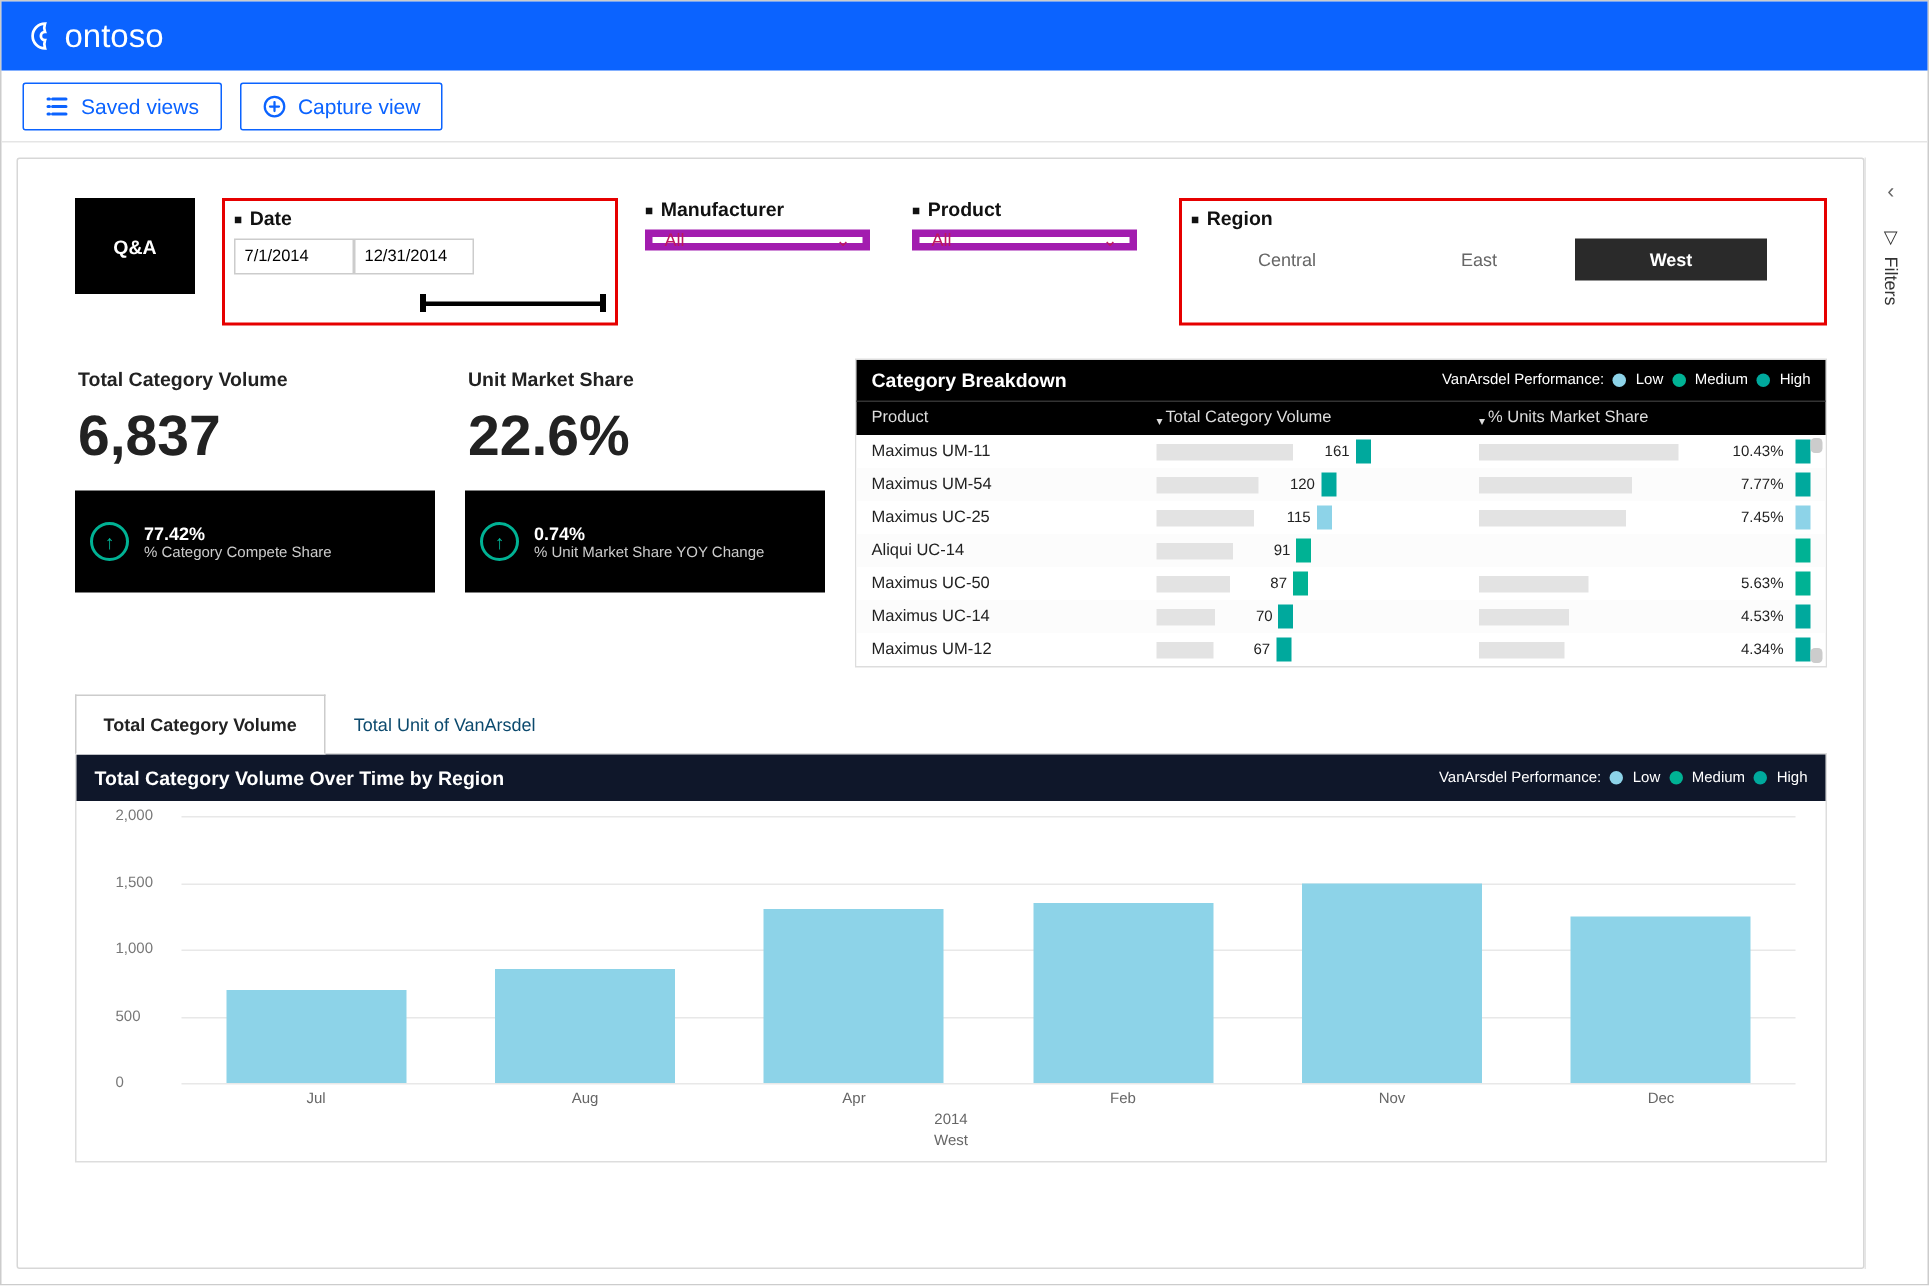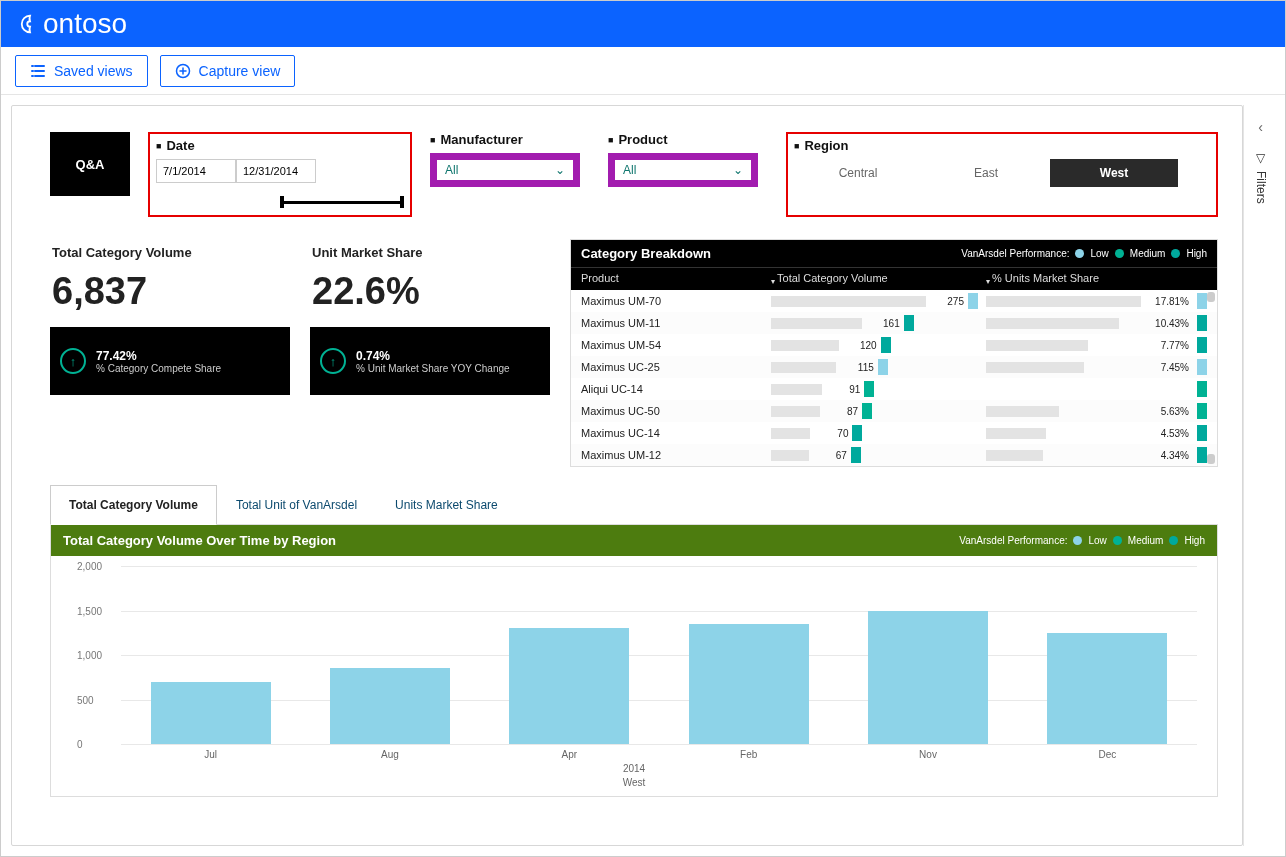--- a/index.html
+++ b/index.html
@@ -1,21 +1,21 @@
 <!DOCTYPE html>
 <html><head>
 <meta charset="utf-8">
 <style>
   * { box-sizing: border-box; margin: 0; padding: 0; font-family: "Segoe UI", Arial, sans-serif; }
   body { background: #fff; color: #222; font-size: 13px; }
   .app { width: 1286px; height: 857px; border: 1px solid #ccc; display: flex; flex-direction: column; position: relative; }
 
   
   .topbar { height: 46px; background: #0b63ff; color: #fff; display: flex; align-items: center; padding: 0 18px; }
-  .brand { font-size: 28px; font-weight: 400; display: flex; align-items: center; gap: 2px; }
+  .brand { font-size: 22px; font-weight: 400; display: flex; align-items: center; gap: 2px; }
   .brand svg { width: 22px; height: 22px; }
 
   
   .toolbar { height: 48px; border-bottom: 1px solid #e5e5e5; display: flex; align-items: center; padding: 0 14px; gap: 12px; }
   .tool-btn { display: flex; align-items: center; gap: 8px; height: 32px; padding: 0 14px; border: 1px solid #0b63ff; color: #0b63ff; background: #fff; font-size: 14px; border-radius: 2px; cursor: pointer; }
   .tool-btn svg { width: 16px; height: 16px; }
 
   
   .body { flex: 1; display: flex; position: relative; padding: 10px 8px 10px 10px; }
   .report { flex: 1; border: 1px solid #d7d7d7; border-radius: 2px; padding: 26px 24px 20px 38px; position: relative; background: #fff; overflow: hidden; }
@@ -31,21 +31,21 @@
   .qna { width: 80px; height: 64px; background: #000; color: #fff; display: flex; align-items: center; justify-content: center; font-weight: 700; font-size: 13px; }
   .fblock { display: flex; flex-direction: column; gap: 6px; }
   .highlight { border: 2px solid #e60000; padding: 4px 6px 6px 6px; }
   .flabel { font-size: 13px; font-weight: 700; color: #111; display: flex; align-items: center; gap: 5px; }
   .flabel::before { content: "■"; font-size: 9px; }
   .date-inputs { display: flex; gap: 0; }
   .date-inputs input { width: 80px; height: 24px; border: 1px solid #ccc; font-size: 11px; padding: 0 6px; }
   .slider { position: relative; height: 14px; margin-top: 6px; }
   .slider .track { position: absolute; top: 6px; left: 0; right: 0; height: 3px; background: #000; }
   .slider .mark { position: absolute; top: 1px; width: 4px; height: 12px; background: #000; }
-  .select { width: 150px; height: 34px; border: 7px solid #a21caf; background: #fff; display: flex; align-items: center; justify-content: space-between; padding: 0 8px; font-size: 12px; color: #0f766e; }
+  .select { width: 150px; height: 14px; border: 5px solid #a21caf; background: #fff; display: flex; align-items: center; justify-content: space-between; padding: 0 8px; font-size: 12px; color: #be185d; }
   .region-buttons { display: flex; }
   .region-btn { width: 128px; height: 28px; display: flex; align-items: center; justify-content: center; font-size: 12px; color: #666; border: 0; background: transparent; cursor:pointer; }
   .region-btn.active { background: #2a2a2a; color: #fff; font-weight: 600; }
 
   
   .mid-row { display: flex; gap: 20px; margin-top: 22px; }
   .card { width: 240px; display: flex; flex-direction: column; }
   .card-title { font-size: 13px; font-weight: 700; padding: 6px 0 8px 2px; color: #222; }
   .card-value { font-size: 38px; font-weight: 700; padding: 2px 0 14px 2px; }
   .card-foot { background: #000; color: #fff; padding: 10px 10px; display: flex; align-items: center; gap: 10px; min-height: 68px; }
@@ -77,21 +77,21 @@
   .pctlbl { margin-left: auto; margin-right: 4px; font-size: 10px; }
   .scroll-nub { position:absolute; right:2px; width:8px; background:#ccc; border-radius:3px; }
 
   
   .chart-tabs { display: flex; margin-top: 18px; }
   .chart-tab { padding: 12px 18px; font-size: 12px; color: #0c4a6e; border: 1px solid transparent; cursor:pointer; }
   .chart-tab.active { color: #222; font-weight: 700; border: 1px solid #ccc; border-bottom: 1px solid #fff; }
 
   
   .chart-card { margin-top: -1px; border: 1px solid #ddd; }
-  .chart-head { background: #4d7c0f; color: #fff; padding: 8px 12px; display: flex; justify-content: space-between; align-items: center; font-size: 13px; font-weight: 700; }
+  .chart-head { background: #0f172a; color: #fff; padding: 8px 12px; display: flex; justify-content: space-between; align-items: center; font-size: 13px; font-weight: 700; }
   .chart-body { height: 240px; padding: 10px 18px 6px 18px; position: relative; }
   .chart-area { position: absolute; left: 70px; right: 20px; top: 10px; bottom: 52px; }
   .grid-line { position: absolute; left: 0; right: 0; border-top: 1px solid #e8e8e8; }
   .ylab { position: absolute; left: -44px; font-size: 10px; color: #777; transform: translateY(-50%); }
   .bar { position: absolute; bottom: 0; width: 120px; background: #8dd3e8; }
   .xlab { position: absolute; font-size: 10px; color: #666; transform: translateX(-50%); }
   .xlab.top { bottom: -16px; }
   .axis-sub { position:absolute; left:50%; transform:translateX(-50%); font-size:10px; color:#666; }
 
 </style>
@@ -214,37 +214,20 @@
             </div>
             <div class="bk-cols">
               <div class="c1"><span>Product</span></div>
               <div class="c2"><span class="sortarr">▾</span><span>Total Category Volume</span></div>
               <div class="c3"><span class="sortarr">▾</span><span>% Units Market Share</span></div>
             </div>
           </div>
           <div class="bk-body" id="bk-body">
             <div class="scroll-nub" style="top:2px; height:10px"></div>
             <div class="scroll-nub" style="bottom:2px; height:10px"></div>
-          <div class="bk-row">
-                <div class="c1">Maximus UM-70</div>
-                <div class="c2">
-                  <div class="bar-wrap">
-                    <div class="graybar" style="width:155px"></div>
-                    <div class="numlbl">275</div>
-                    <div class="tealbox" style="background:#8dd3e8"></div>
-                  </div>
-                </div>
-                <div class="c3">
-                  <div class="bar-wrap">
-                    <div class="graybar" style="width:155px"></div>
-                    <div class="pctlbl">17.81%</div>
-                    <div class="tealbox" style="background:#8dd3e8"></div>
-                  </div>
-                </div>
-              </div>
               <div class="bk-row">
                 <div class="c1">Maximus UM-11</div>
                 <div class="c2">
                   <div class="bar-wrap">
                     <div class="graybar" style="width:90.74545454545455px"></div>
                     <div class="numlbl">161</div>
                     <div class="tealbox" style="background:#00a99d"></div>
                   </div>
                 </div>
                 <div class="c3">
@@ -357,21 +340,20 @@
                   </div>
                 </div>
               </div>
             </div>
         </div>
       </div>
 
       <div class="chart-tabs" id="chart-tabs">
           <div class="chart-tab active">Total Category Volume</div>
           <div class="chart-tab">Total Unit of VanArsdel</div>
-          <div class="chart-tab">Units Market Share</div>
         </div>
 
       <div class="chart-card">
         <div class="chart-head">
           <span>Total Category Volume Over Time by Region</span>
           <span class="legend">
             <span>VanArsdel Performance:</span>
             <span class="dot" style="background:#8dd3e8"></span>
               <span>Low</span>
             <span class="dot" style="background:#00b294"></span>

